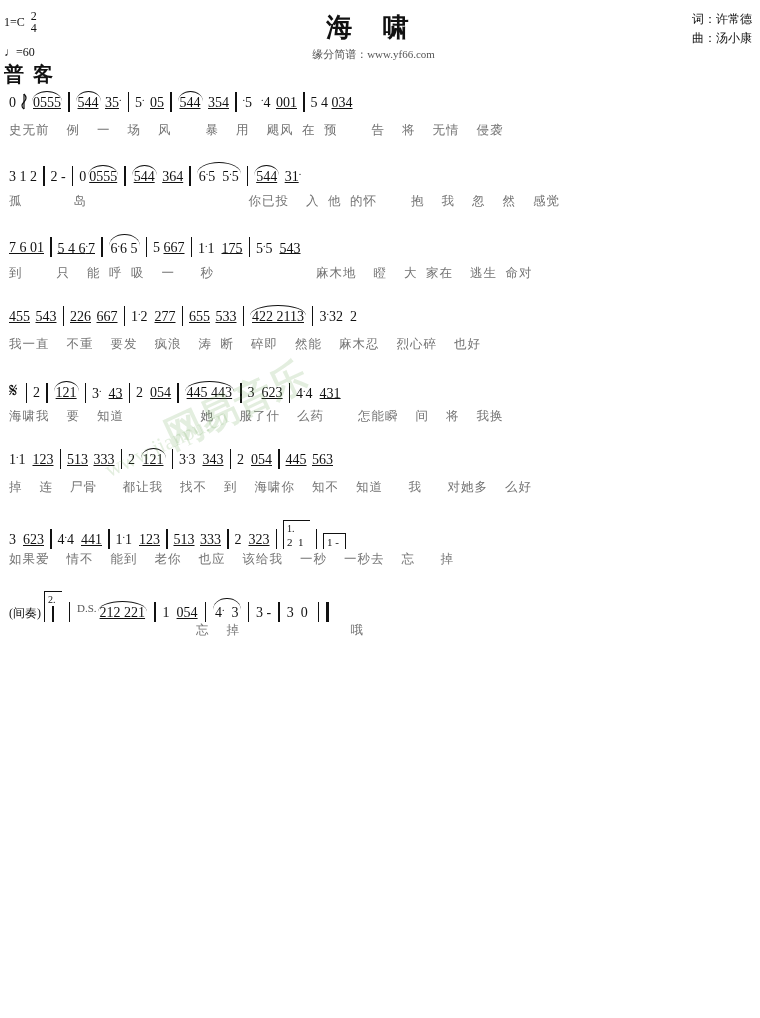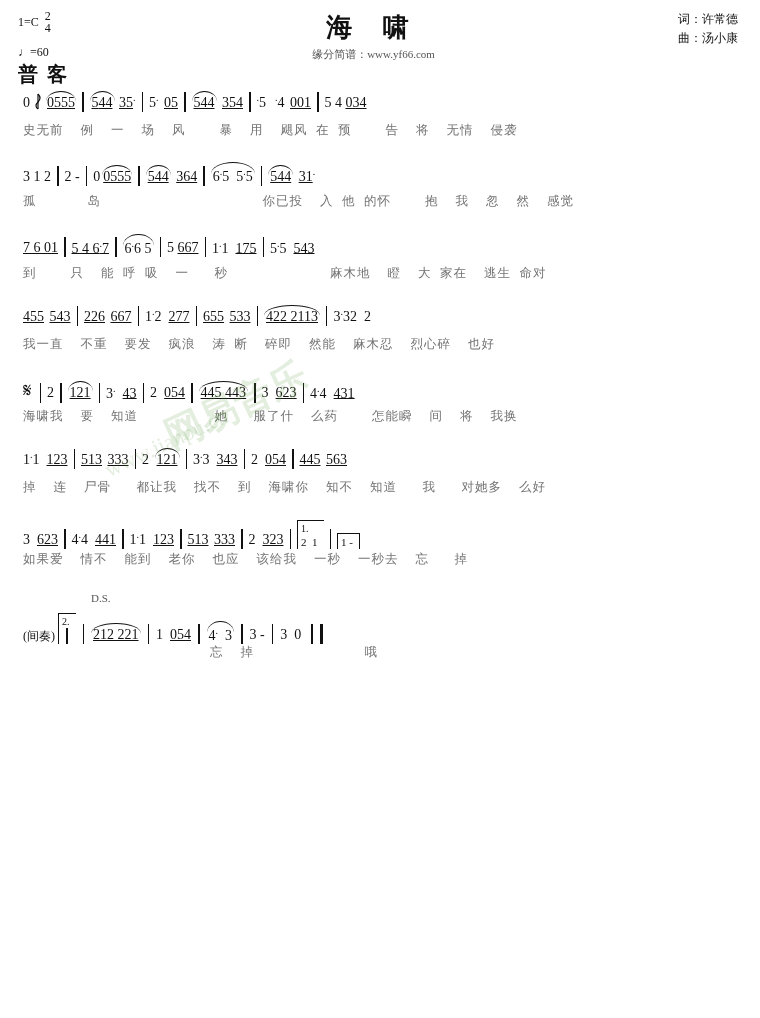--- a/index.html
+++ b/index.html
@@ -9,21 +9,21 @@
       background: #fff;
       font-family: 'SimSun', 'FangSong', serif;
       font-size: 13px;
       color: #111;
       position: relative;
       overflow: hidden;
     }
     .page {
       width: 756px;
       min-height: 1018px;
-      padding: 10px 18px;
+      padding: 10px 4px;
       position: relative;
     }
     .header {
       display: flex;
       justify-content: space-between;
       align-items: flex-start;
       margin-bottom: 2px;
     }
     .header-left {
       display: flex;
@@ -406,21 +406,21 @@
         <span style="display:inline-flex; align-items:flex-end; width:100%; flex-wrap:nowrap; font-size:14px; font-family:'Times New Roman',serif; gap:3px;">
 
           <span style="font-size:12px; font-family:'SimSun',serif;">(间奏)</span>
 
           <span style="border-top:1.5px solid #111; border-left:1.5px solid #111; padding:1px 4px 0 3px; display:inline-flex; flex-direction:column; font-size:11px;">
             <span style="font-size:10px;">2.</span>
             <span class="vbar" style="height:16px; display:inline-block;"></span>
           </span>
           <span class="vbar"></span>
 
-          <span style="display:inline-flex; flex-direction:column; align-items:flex-start; gap:18px;">
+          <span style="display:inline-flex; align-items:flex-start; gap:1px;">
             <span style="font-size:11px; color:#555;">D.S.</span>
             <span style="display:inline-flex; border-top:1.5px solid #111; border-radius:50% 50% 0 0; padding:2px 2px 0 2px;font-family:Liberation Serif, serif;">
               <span class="nb">212&nbsp;221</span>
             </span>
           </span>
           <span class="vbar"></span>
           <span>1&nbsp;&nbsp;<span class="nb">054</span></span>
           <span class="vbar"></span>
 
           <span style="border-top:1.5px solid #111; border-radius:50% 50% 0 0; padding:2px 2px 0 2px; display:inline-flex;">

